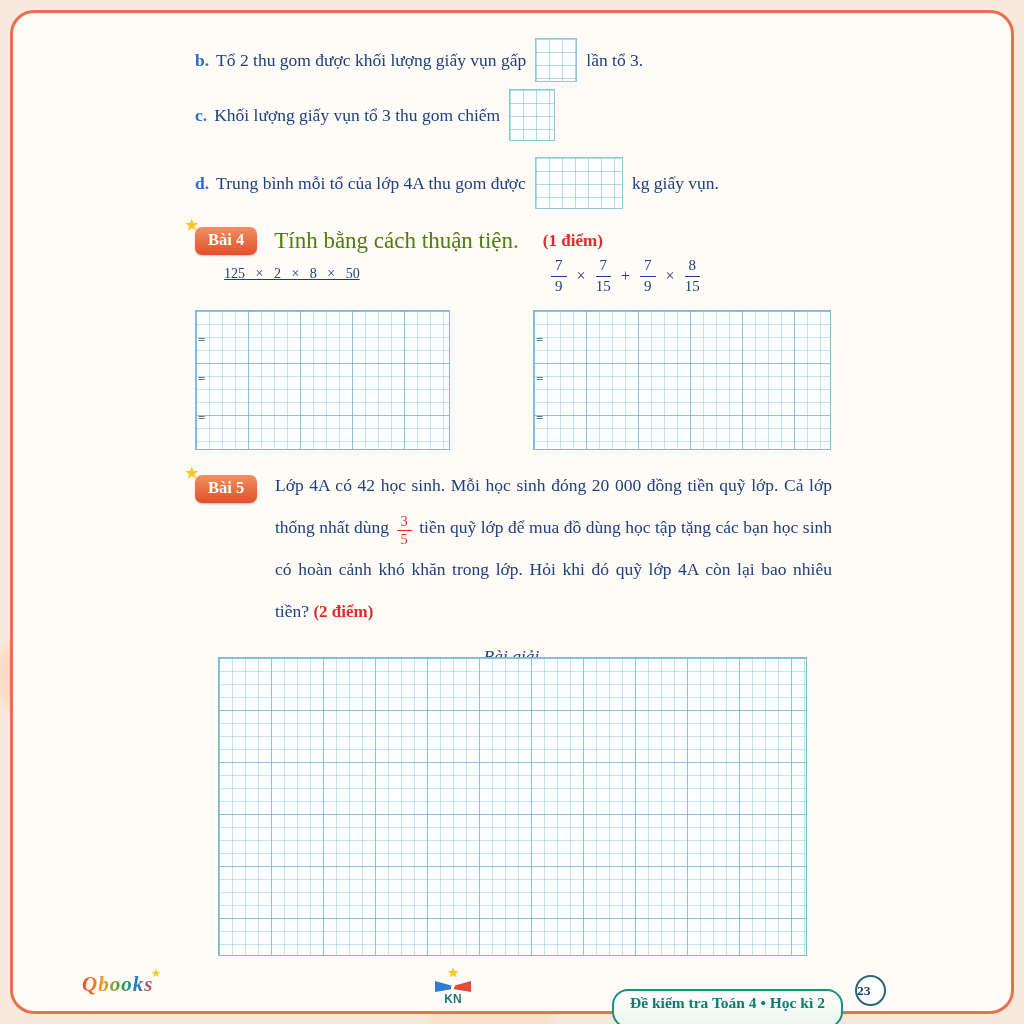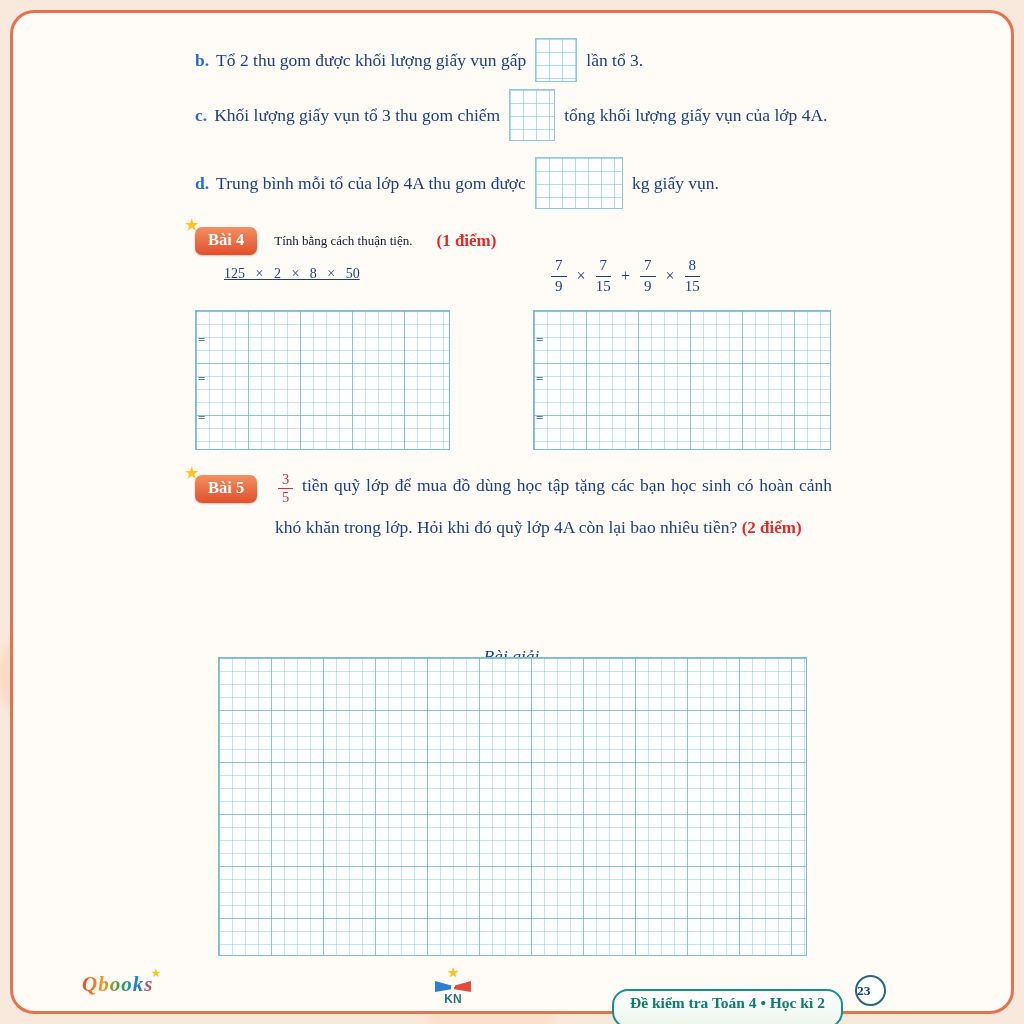--- a/index.html
+++ b/index.html
@@ -22,21 +22,21 @@
   .answer-box{display:inline-block;flex:0 0 auto;margin:0 9px;border:1px solid #8ec6da;background-color:#fff;
     background-image:
       linear-gradient(to right, rgba(125,195,220,.6) 1px, transparent 1px),
       linear-gradient(to bottom, rgba(125,195,220,.6) 1px, transparent 1px);
     background-size:13px 13px;}
 
   .bai-row{position:absolute;left:195px;display:flex;align-items:center;height:28px;}
   .badge{position:relative;display:inline-block;background:linear-gradient(180deg,#f29061,#e04f2c);color:#fff;
     font-weight:bold;font-size:16.5px;padding:3px 13px 5px;border-radius:7px;box-shadow:0 1px 2px rgba(180,70,30,.35);}
   .badge .badge-star{position:absolute;top:-11px;left:-10px;color:#ffc524;font-size:15px;text-shadow:0 0 2px rgba(255,255,255,.9);}
-  .bai-title{margin-left:17px;font-size:13px;color:#0f172a;}
+  .bai-title{margin-left:17px;font-size:23px;color:#4d7c0f;}
   .points{color:#e02b2b;font-weight:bold;font-size:17px;margin-left:24px;}
 
   .expr-left{position:absolute;left:224px;top:266px;font-size:14px;color:#1e3f7d;word-spacing:7px;text-decoration:underline;}
   .expr-right{position:absolute;left:548px;top:254px;height:44px;display:flex;align-items:center;color:#1e3f7d;}
   .frac{display:inline-flex;flex-direction:column;align-items:center;font-size:15px;line-height:1.15;margin:0 3px;vertical-align:middle;}
   .frac .fn{border-bottom:1.4px solid currentColor;padding:0 4px 1px;}
   .frac .fd{padding-top:1px;}
   .op{font-size:16px;margin:0 7px;}
 
   .grid{position:absolute;border:1px solid #7fb9d2;background-color:#fdfeff;
@@ -83,21 +83,20 @@
   <span class="item-label">b.</span>
   <span>Tổ 2 thu gom được khối lượng giấy vụn gấp</span>
   <span class="answer-box" style="width:40px;height:42px;"></span>
   <span>lần tổ 3.</span>
 </div>
 
 <div class="item" style="top:90px;height:50px;">
   <span class="item-label">c.</span>
   <span>Khối lượng giấy vụn tổ 3 thu gom chiếm</span>
   <span class="answer-box" style="width:44px;height:50px;"></span>
-  <span>tổng khối lượng giấy vụn của lớp 4A.</span>
 </div>
 
 <div class="item" style="top:158px;height:50px;">
   <span class="item-label">d.</span>
   <span>Trung bình mỗi tổ của lớp 4A thu gom được</span>
   <span class="answer-box" style="width:86px;height:50px;"></span>
   <span>kg giấy vụn.</span>
 </div>
 
 <div class="bai-row" style="top:227px;">
@@ -145,20 +144,21 @@
 </div>
 
 <div class="bai-row" style="top:475px;">
   <span class="badge">
     <span class="badge-star">★</span>
     <span>Bài 5</span>
   </span>
 </div>
 
 <div class="para">
+  <span>Lớp 4A có 42 học sinh. Mỗi học sinh đóng 20 000 đồng tiền quỹ lớp. Cả lớp thống nhất dùng</span>
   <span class="frac red">
     <span class="fn">3</span>
     <span class="fd">5</span>
   </span>
   <span>tiền quỹ lớp để mua đồ dùng học tập tặng các bạn học sinh có hoàn cảnh khó khăn trong lớp. Hỏi khi đó quỹ lớp 4A còn lại bao nhiêu tiền?</span>
   <span class="points">(2 điểm)</span>
 </div>
 
 <div class="solution-heading">Bài giải</div>
 

